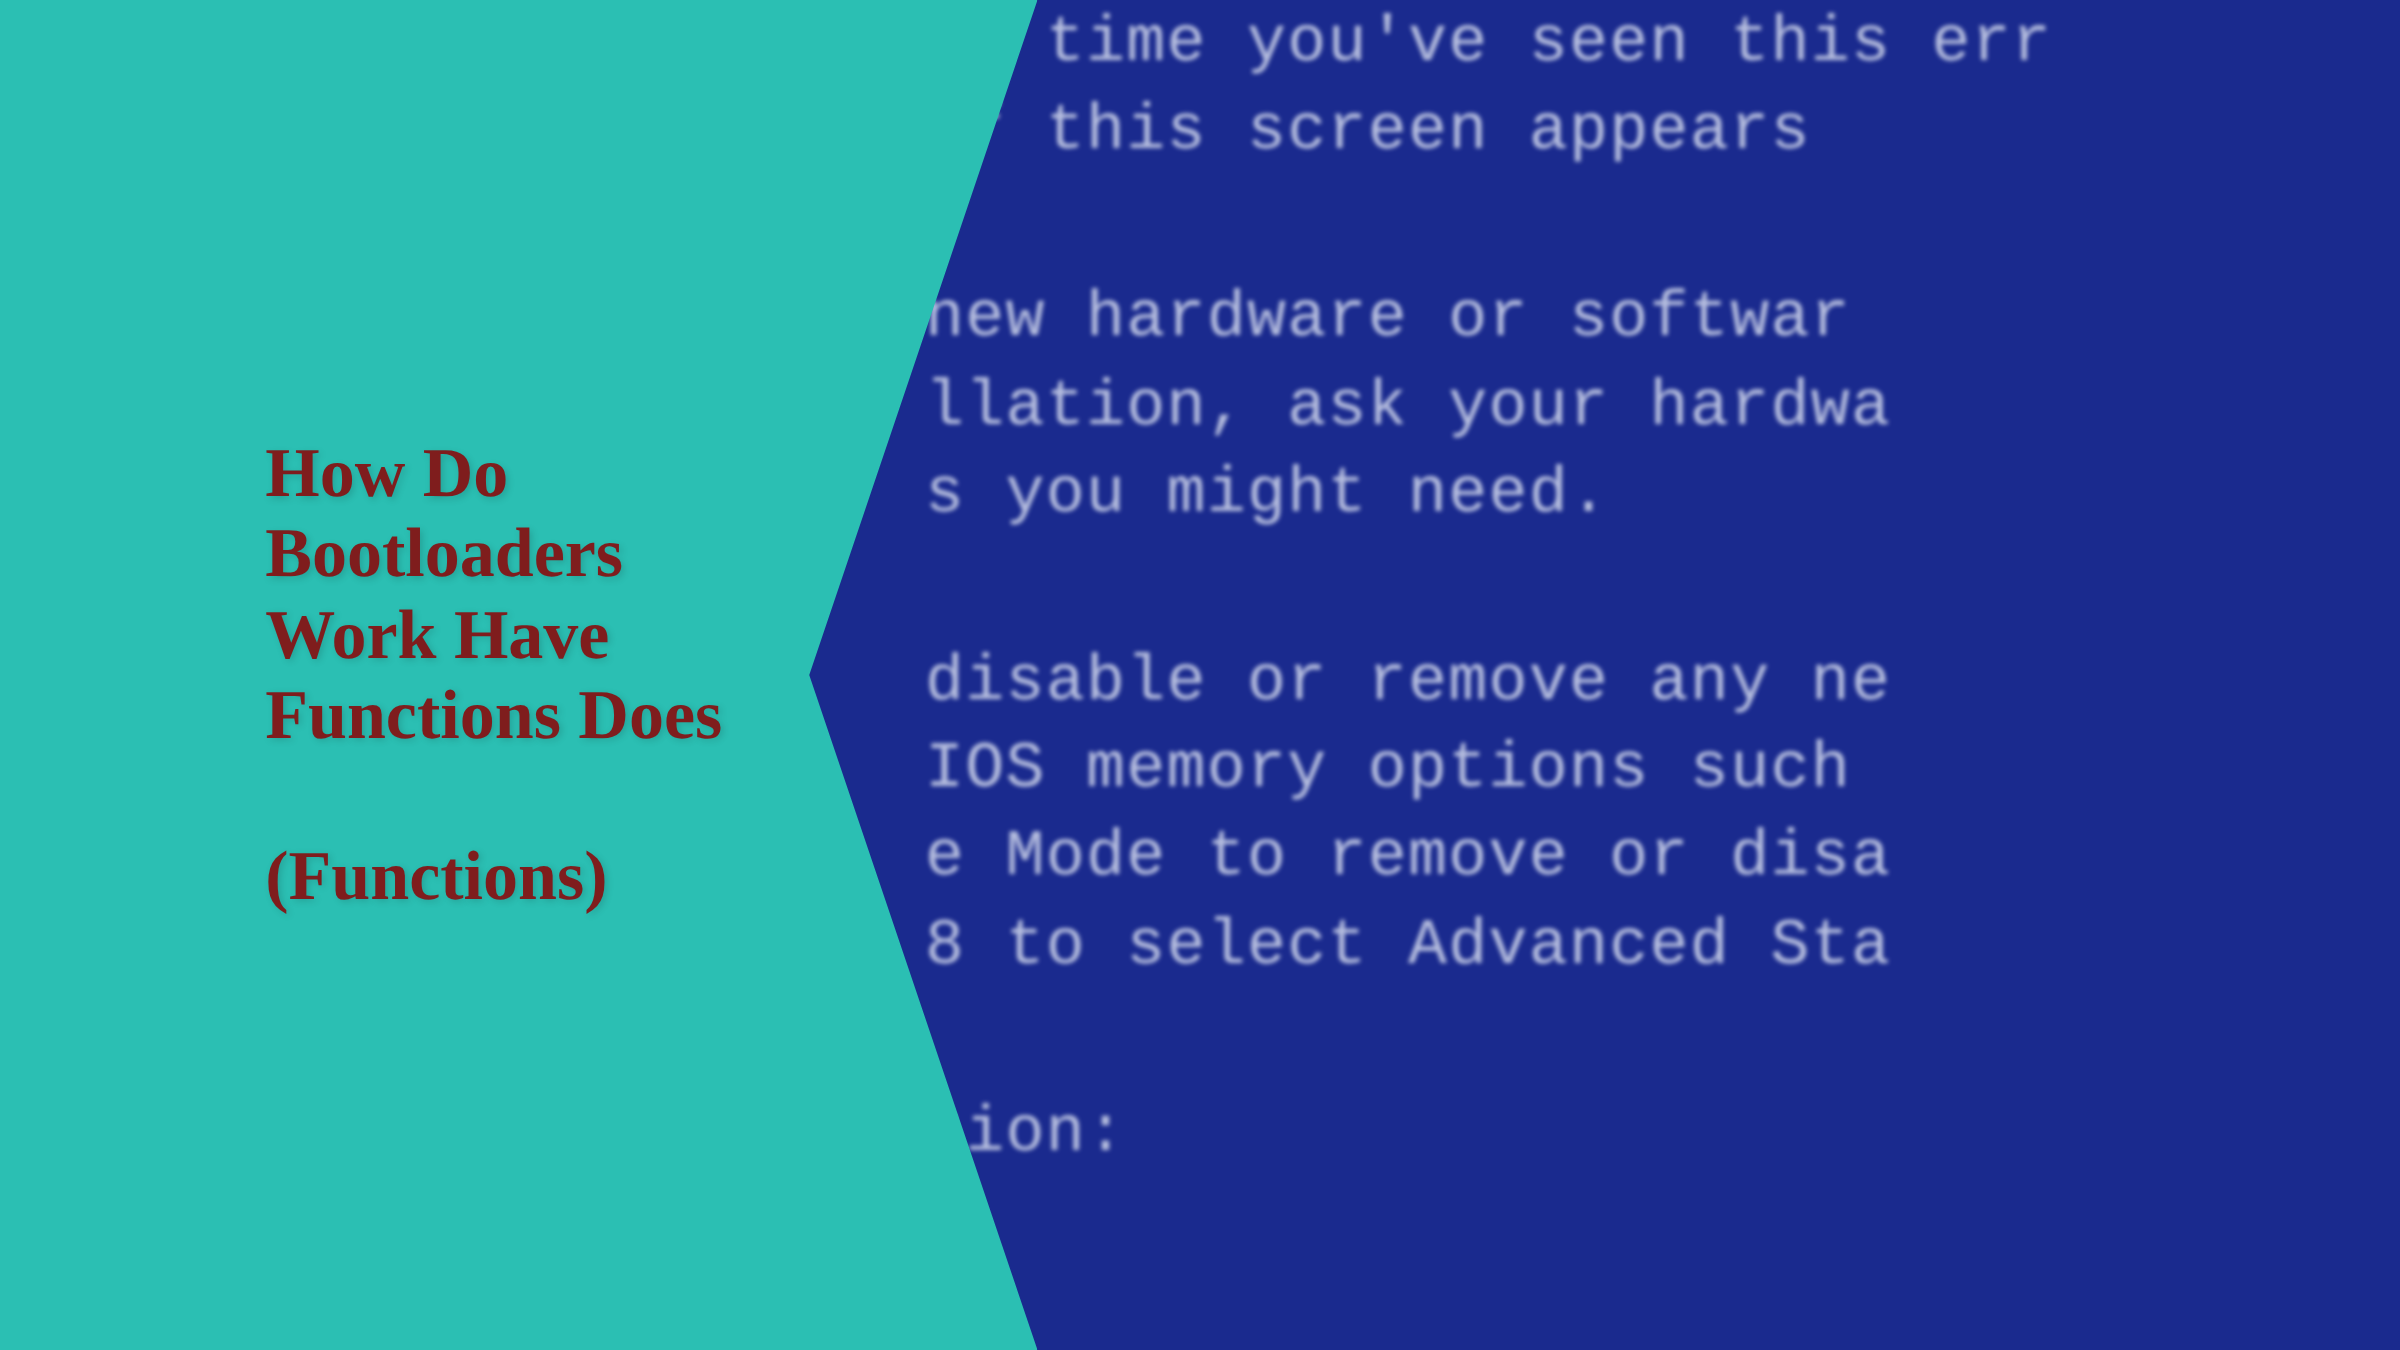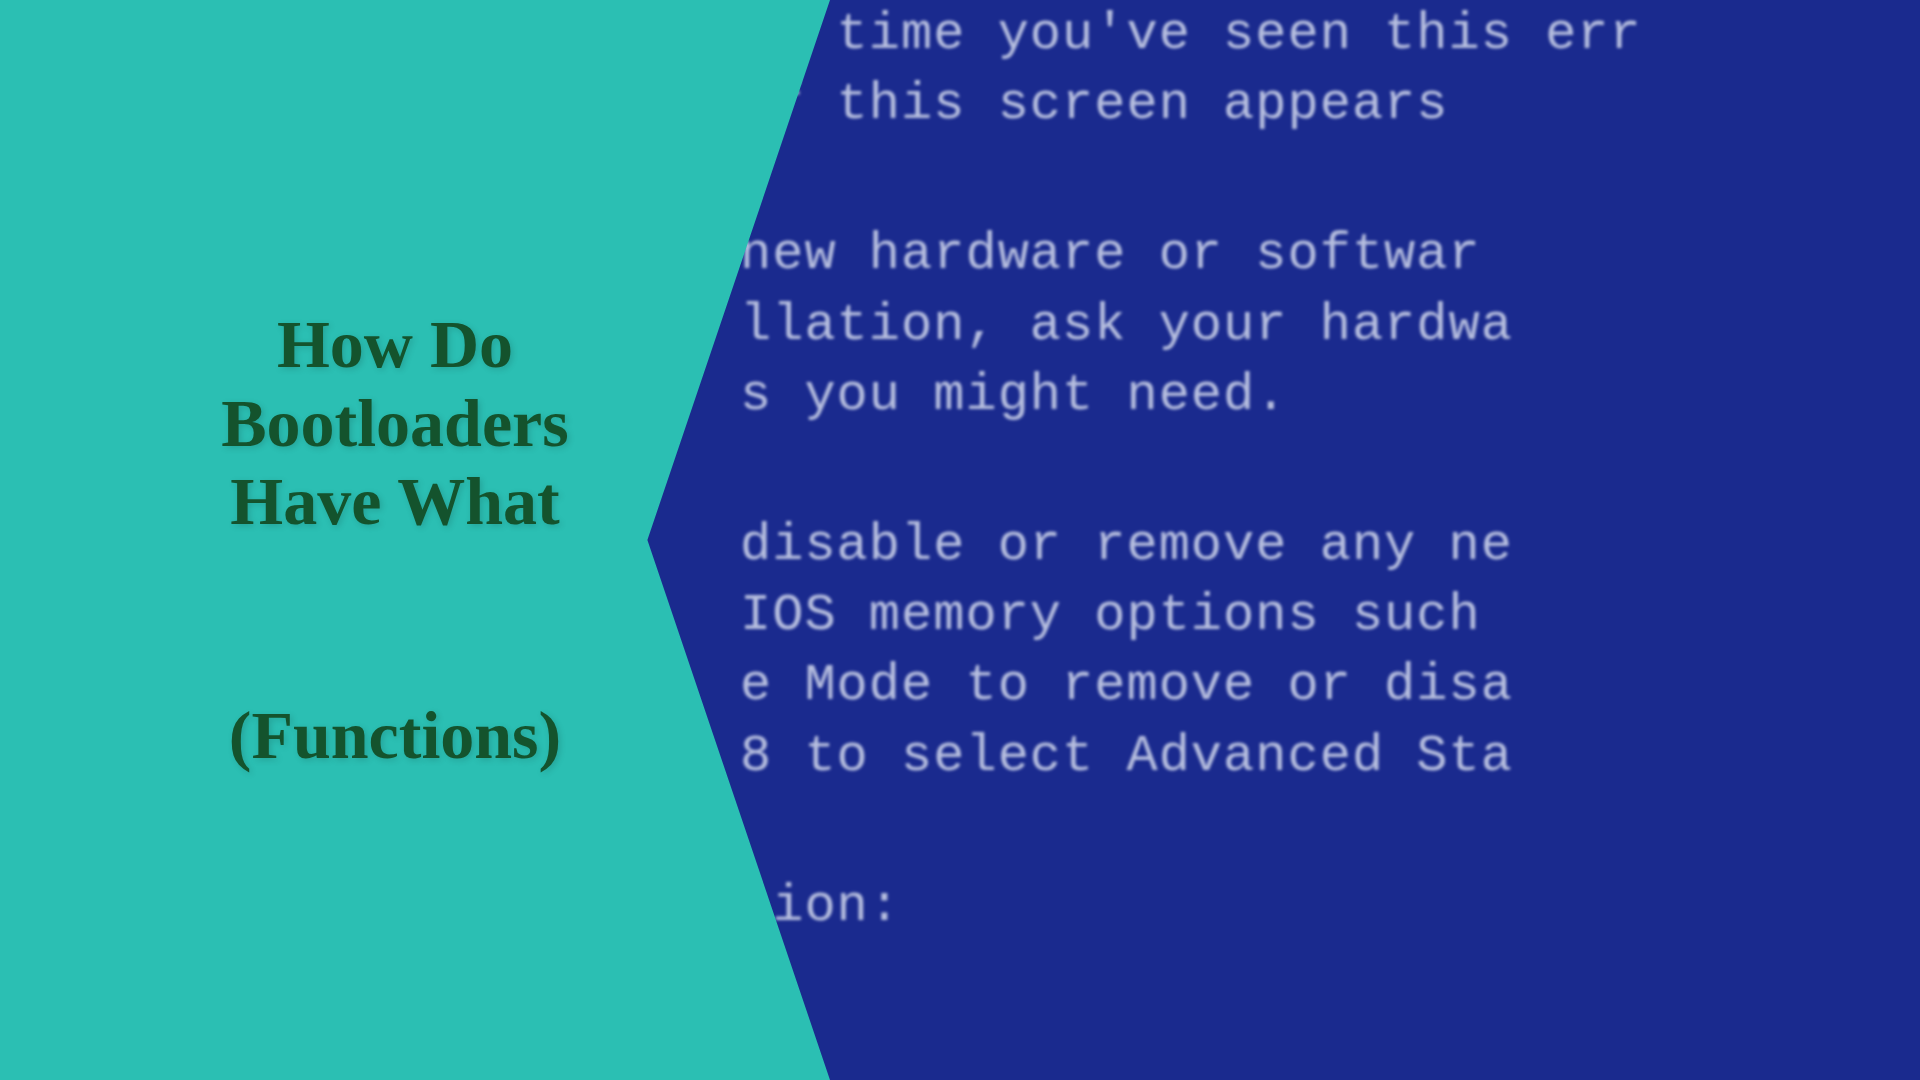--- a/index.html
+++ b/index.html
@@ -45,24 +45,23 @@
       z-index: 2;
       clip-path: polygon(0 0, 100% 0, 78% 50%, 100% 100%, 0 100%);
       display: flex;
       align-items: center;
       justify-content: center;
       padding-right: 100px;
       padding-left: 60px;
     }
 
     .title-text {
-      color: #14532d;
-      font-size: 68px;
+      color: #7f1d1d;
+      font-size: 56px;
       font-weight: 900;
-      text-align: center;
       line-height: 1.15;
       font-family: Georgia, 'Times New Roman', serif;
       text-shadow: 2px 2px 6px rgba(0,0,0,0.15);
     }
 
     
     .bsod-text-area {
       position: absolute;
       top: 0;
       left: 700px;
@@ -109,20 +108,20 @@
     <div class="bsod-line blurred">IOS memory options such</div>
     <div class="bsod-line blurred">e Mode to remove or disa</div>
     <div class="bsod-line blurred">8 to select Advanced Sta</div>
     <div class="bsod-line blurred" style="margin-top: 80px;">tion:</div>
   </div>
 
   <div class="teal-panel">
     <div class="title-text">
       <span>How Do</span><br>
       <span>Bootloaders</span><br>
-      <span>Have What</span><br>
-      <br>
+      <span>Work Have</span><br>
+      <span>Functions Does</span><br>
       <br>
       <span>(Functions)</span>
     </div>
   </div>
 
 </div>
 
 </body></html>

